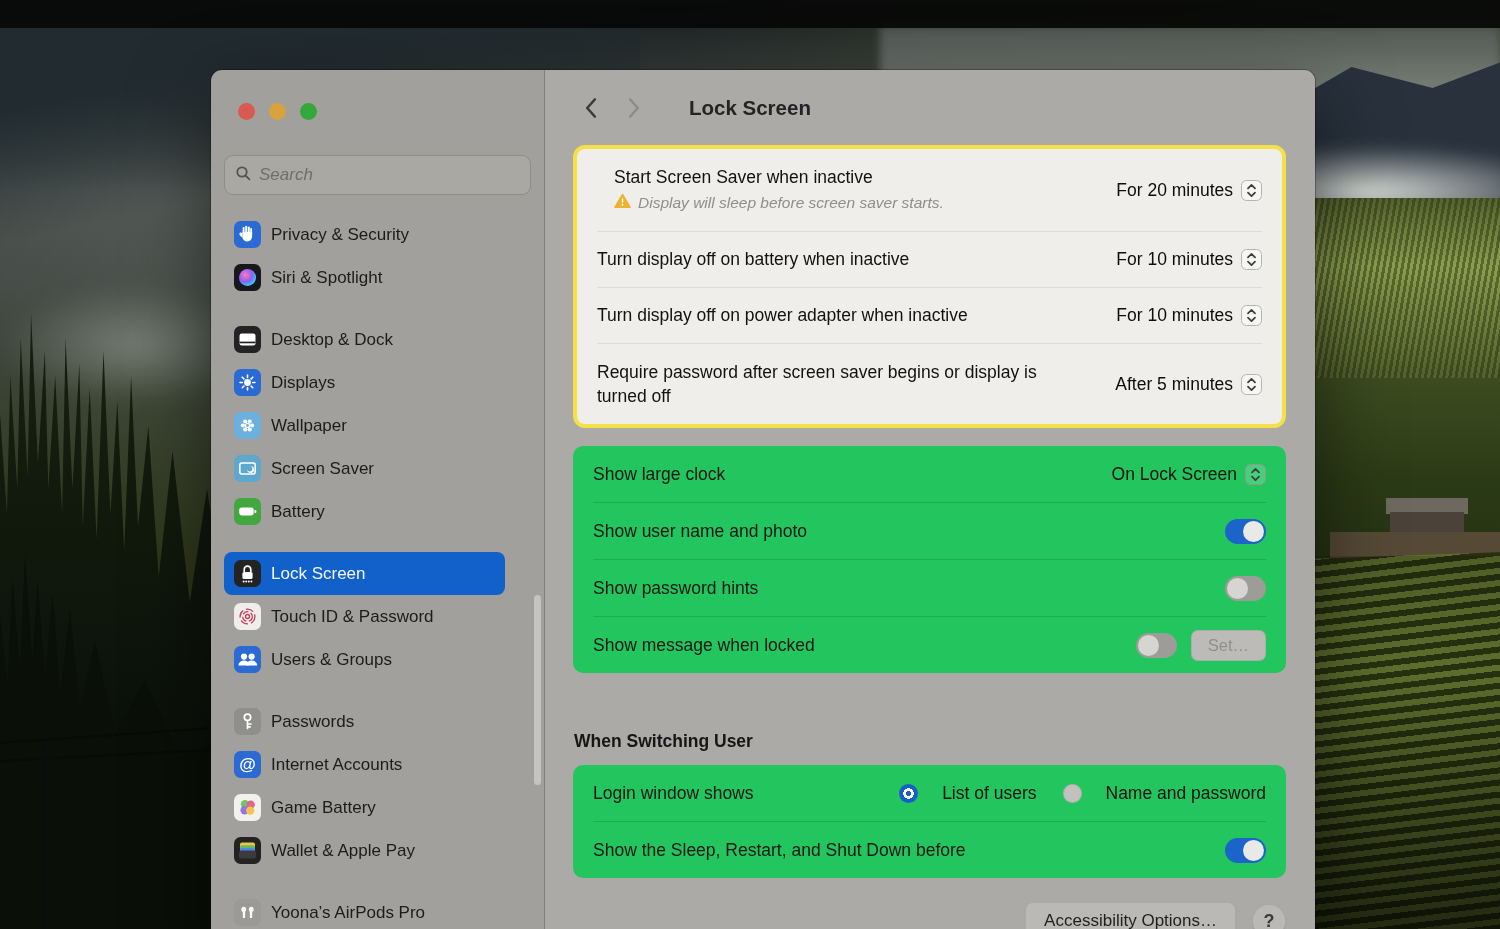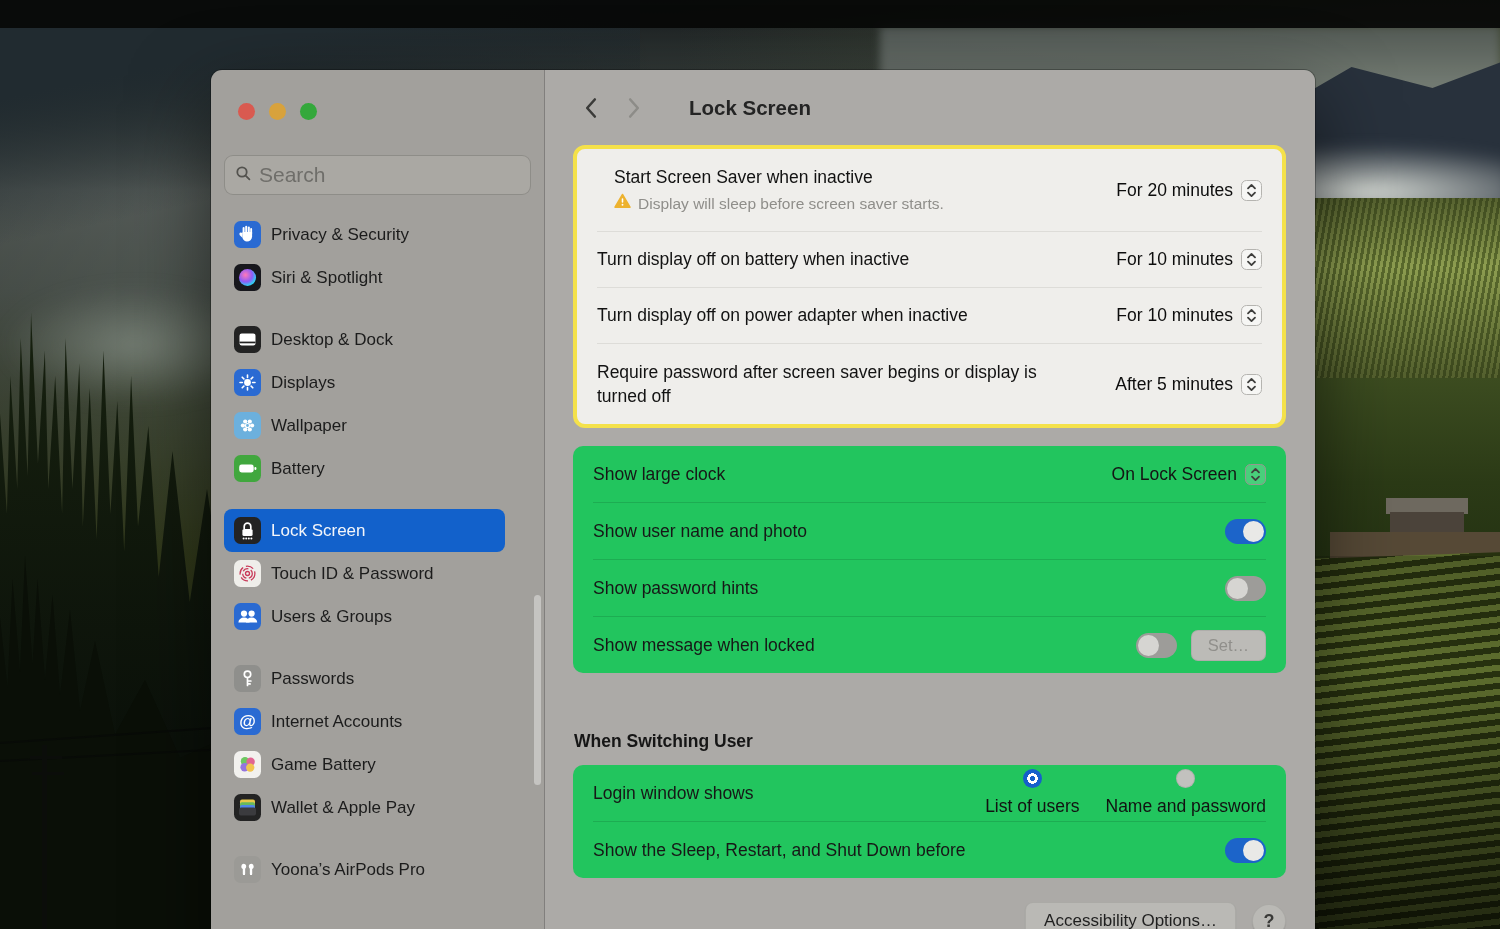--- a/index.html
+++ b/index.html
@@ -52,22 +52,22 @@
     border-radius:11px; overflow:hidden; display:flex;
     box-shadow:0 30px 80px rgba(0,0,0,.55), 0 0 0 1px rgba(0,0,0,.25); }
 
   
   #sidebar { width:333px; background:#a2a09c; position:relative; flex:none; }
   .traffic { position:absolute; top:33px; left:27px; display:flex; gap:14px; }
   .tl-dot { width:17px; height:17px; border-radius:50%; }
   .tl-red { background:#d95a50; } .tl-yellow { background:#d8a23c; } .tl-green { background:#34a83b; }
   .search-field { position:absolute; left:13px; top:85px; width:307px; height:40px; border-radius:9px;
     background:#aaa8a3; border:1px solid rgba(0,0,0,.16); display:flex; align-items:center; padding:0 10px; gap:7px; }
-  .search-field input { border:none; outline:none; background:transparent; font-size:21px; color:#701a75; width:100%;
-    font-family:"Liberation Sans", sans-serif; }
+  .search-field input { border:none; outline:none; background:transparent; font-size:17px; color:#701a75; width:100%;
+    font-family:"Liberation Sans", sans-serif;font-style:italic; }
   .search-field input::placeholder { color:#6f6e6a; }
   #sb-list { position:absolute; left:0; top:143px; width:333px; }
   .sb-group { margin-top:19px; }
   .sb-group:first-child { margin-top:0; }
   .sb-item { height:43px; display:flex; align-items:center; gap:10px; padding:0 10px; margin:0 39px 0 13px;
     border-radius:8px; color:#1c1c1c; font-size:17px; cursor:default; }
   .sb-item.selected { background:#1261cb; color:#f4f6fa; }
   .sb-label { white-space:nowrap; }
   .icon { width:27px; height:27px; border-radius:6.5px; flex:none; display:flex; align-items:center; justify-content:center;
     position:relative; overflow:hidden; }
@@ -97,21 +97,21 @@
   .group { border-radius:10px; }
   .row { display:flex; align-items:center; justify-content:space-between; padding:0 20px; min-height:55px; }
   .sep { height:1px; margin:0 20px; }
 
   #highlight-group { margin-top:5px; background:#efeeeb; border:4.5px solid #f4e14a; border-radius:12px; }
   #highlight-group .sep { background:#dddcd8; }
   #highlight-group .row-label { color:#121212; }
   .row-label { font-size:17.5px; color:#171717; }
   .row-label.two-line { line-height:1.38; max-width:440px; }
   .row-tall { min-height:82px; align-items:center;padding-left:37px; }
-  .row-sub { display:flex; align-items:flex-end; gap:7px; margin-top:5px; font-size:15.5px; color:#8f8e8a; }
+  .row-sub { display:flex; align-items:center; gap:7px; margin-top:5px; font-size:15.5px; color:#8f8e8a;font-style:italic; }
   .popup { display:flex; align-items:center; gap:8px; cursor:default; }
   .popup-value { font-size:17.5px; color:#0d0d0d; white-space:nowrap; }
   .stepper { width:21px; height:21px; border-radius:5.5px; border:1px solid #b5b4b0; background:rgba(255,255,255,.45);
     display:flex; align-items:center; justify-content:center; }
   .dim .stepper { background:rgba(255,255,255,.18); border-color:#97968f; }
   .dim .popup-value { color:#141414; }
 
   #options-group, #switch-group { background:#22c55e; margin-top:18px; }
   #options-group .sep, #switch-group .sep { background:rgba(0,0,0,.12); }
   #options-group .row, #switch-group .row { min-height:56px; }
@@ -122,21 +122,21 @@
   .toggle .knob { position:absolute; top:2px; width:21px; height:21px; border-radius:50%; }
   .toggle.on .knob { right:2px; background:#e9e9e7; }
   .toggle.off .knob { left:2px; background:#d6d5d2; }
 
   .set-btn { margin-left:14px; padding:5px 16px; border-radius:7px; background:#bcbbb7; border:1px solid rgba(0,0,0,.07);
     font-size:16.5px; color:#908f8b; }
 
   #switch-title { margin-top:58px; font-size:17.5px; font-weight:700; color:#161616; padding-left:1px; }
   #switch-group { margin-top:13px; }
   .radio-set { display:flex; align-items:center; gap:26px; }
-  .radio-opt { display:flex; align-items:center; gap:8px; font-size:17.5px; color:#121212;flex-direction:column; }
+  .radio-opt { display:flex; align-items:center; gap:24px; font-size:17.5px; color:#121212; }
   .radio { width:19px; height:19px; border-radius:50%; flex:none; }
   .radio.sel { background:radial-gradient(circle, #165fcb 0 2.5px, #ffffff 2.5px 5.2px, #165fcb 5.2px); }
   .radio.unsel { background:#c2c1be; box-shadow:inset 0 0 0 1px rgba(0,0,0,.08); }
 
   #footer { margin-top:24px; display:flex; justify-content:flex-end; align-items:center; gap:16px; }
   #accessibility-btn { padding:8px 18px; border-radius:8px; background:#bab9b5; border:1px solid rgba(0,0,0,.08);
     font-size:17px; color:#1f1f1f; box-shadow:0 1px 1px rgba(0,0,0,.12); }
   #help-btn { width:34px; height:34px; border-radius:50%; background:#bab9b5; border:1px solid rgba(0,0,0,.08);
     display:flex; align-items:center; justify-content:center; font-size:18px; font-weight:700; color:#3a3a38;
     box-shadow:0 1px 1px rgba(0,0,0,.12); }
@@ -245,20 +245,29 @@
                   <circle cx="8.9" cy="13.5" r="2.1"></circle>
                   <circle cx="11.2" cy="9.5" r="2.1"></circle>
                   <circle cx="15.8" cy="9.5" r="2.1"></circle>
                   <circle cx="13.5" cy="13.5" r="2" fill="#6cb0dd" stroke="#fff" stroke-width="1.2"></circle>
                 </g>
               </svg>
           </span>
           <span class="sb-label">Wallpaper</span>
         </div>
         <div class="sb-item">
+          <span class="icon ic-screensaver">
+            <svg width="27" height="27" viewBox="0 0 27 27">
+                <rect x="5.8" y="8" width="15.4" height="11" rx="2" fill="none" stroke="#fff" stroke-width="1.6"></rect>
+                <path d="M16.6 11.2 a2.7 2.7 0 1 1 -3.4 3.4 a3.4 3.4 0 1 0 3.4 -3.4" fill="#fff"></path>
+              </svg>
+          </span>
+          <span class="sb-label">Screen Saver</span>
+        </div>
+        <div class="sb-item">
           <span class="icon ic-battery">
             <svg width="27" height="27" viewBox="0 0 27 27">
                 <rect x="5.2" y="9.5" width="14.5" height="8" rx="2.4" fill="#fff"></rect>
                 <rect x="20.4" y="12" width="2" height="3" rx="1" fill="#fff"></rect>
               </svg>
           </span>
           <span class="sb-label">Battery</span>
         </div>
       </div>
 

